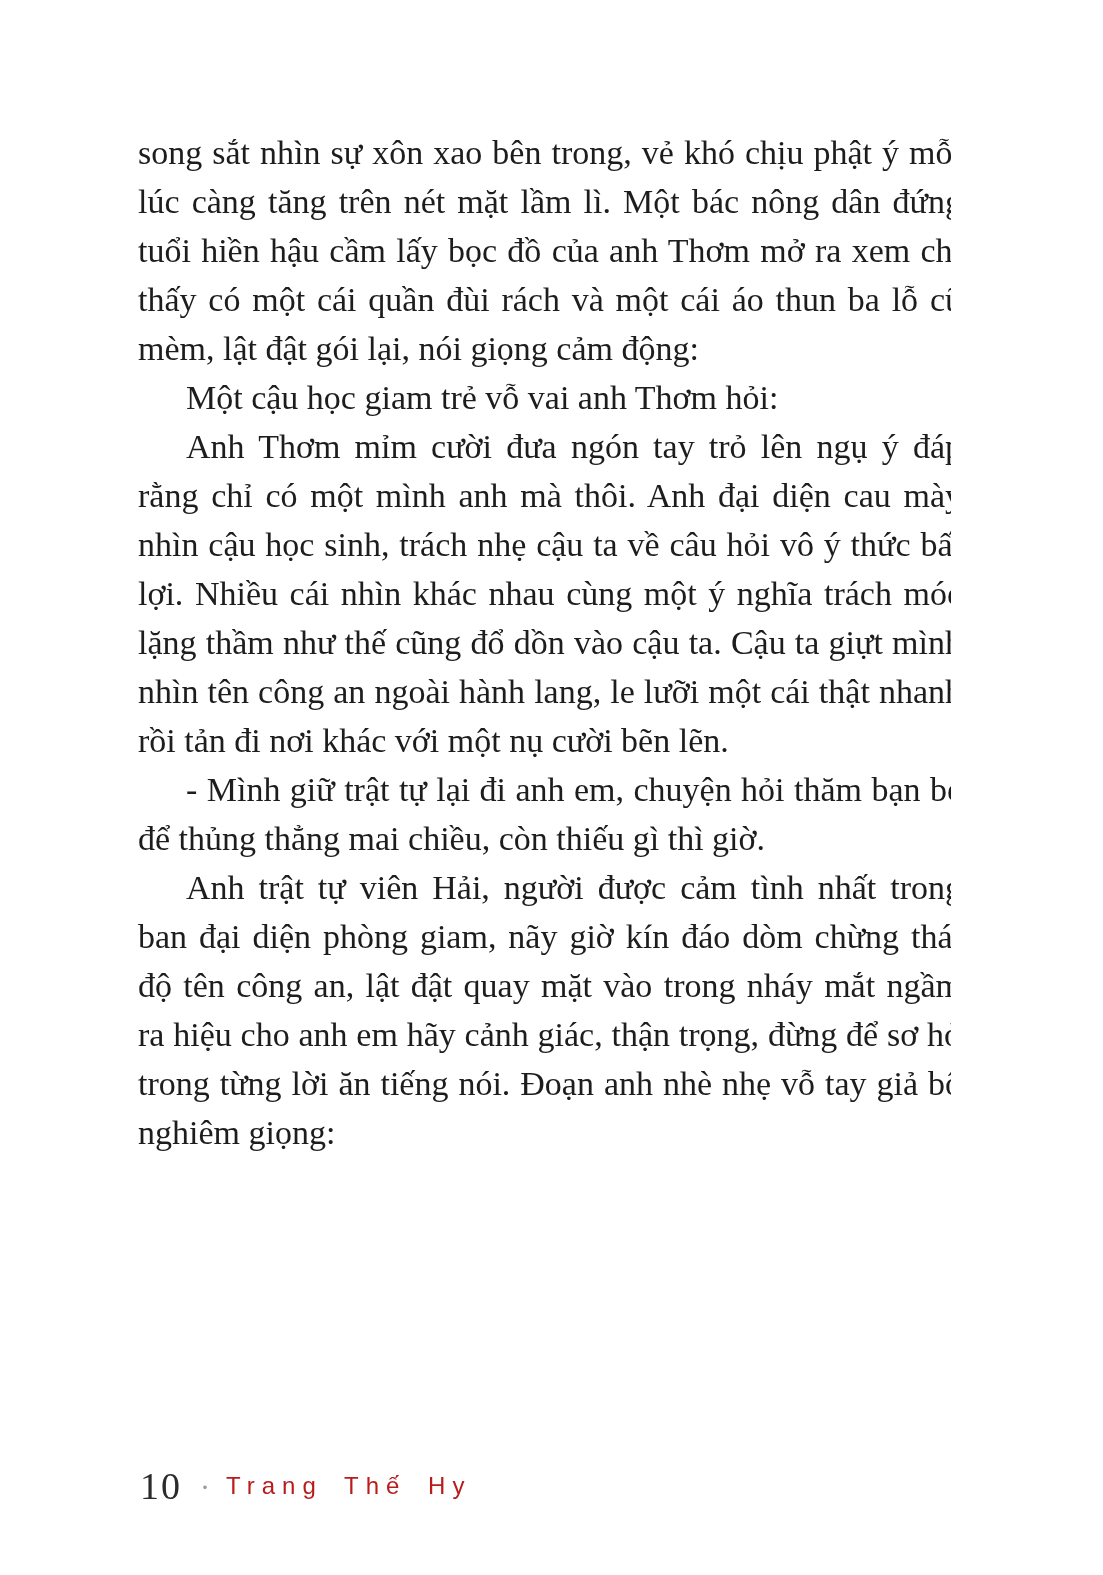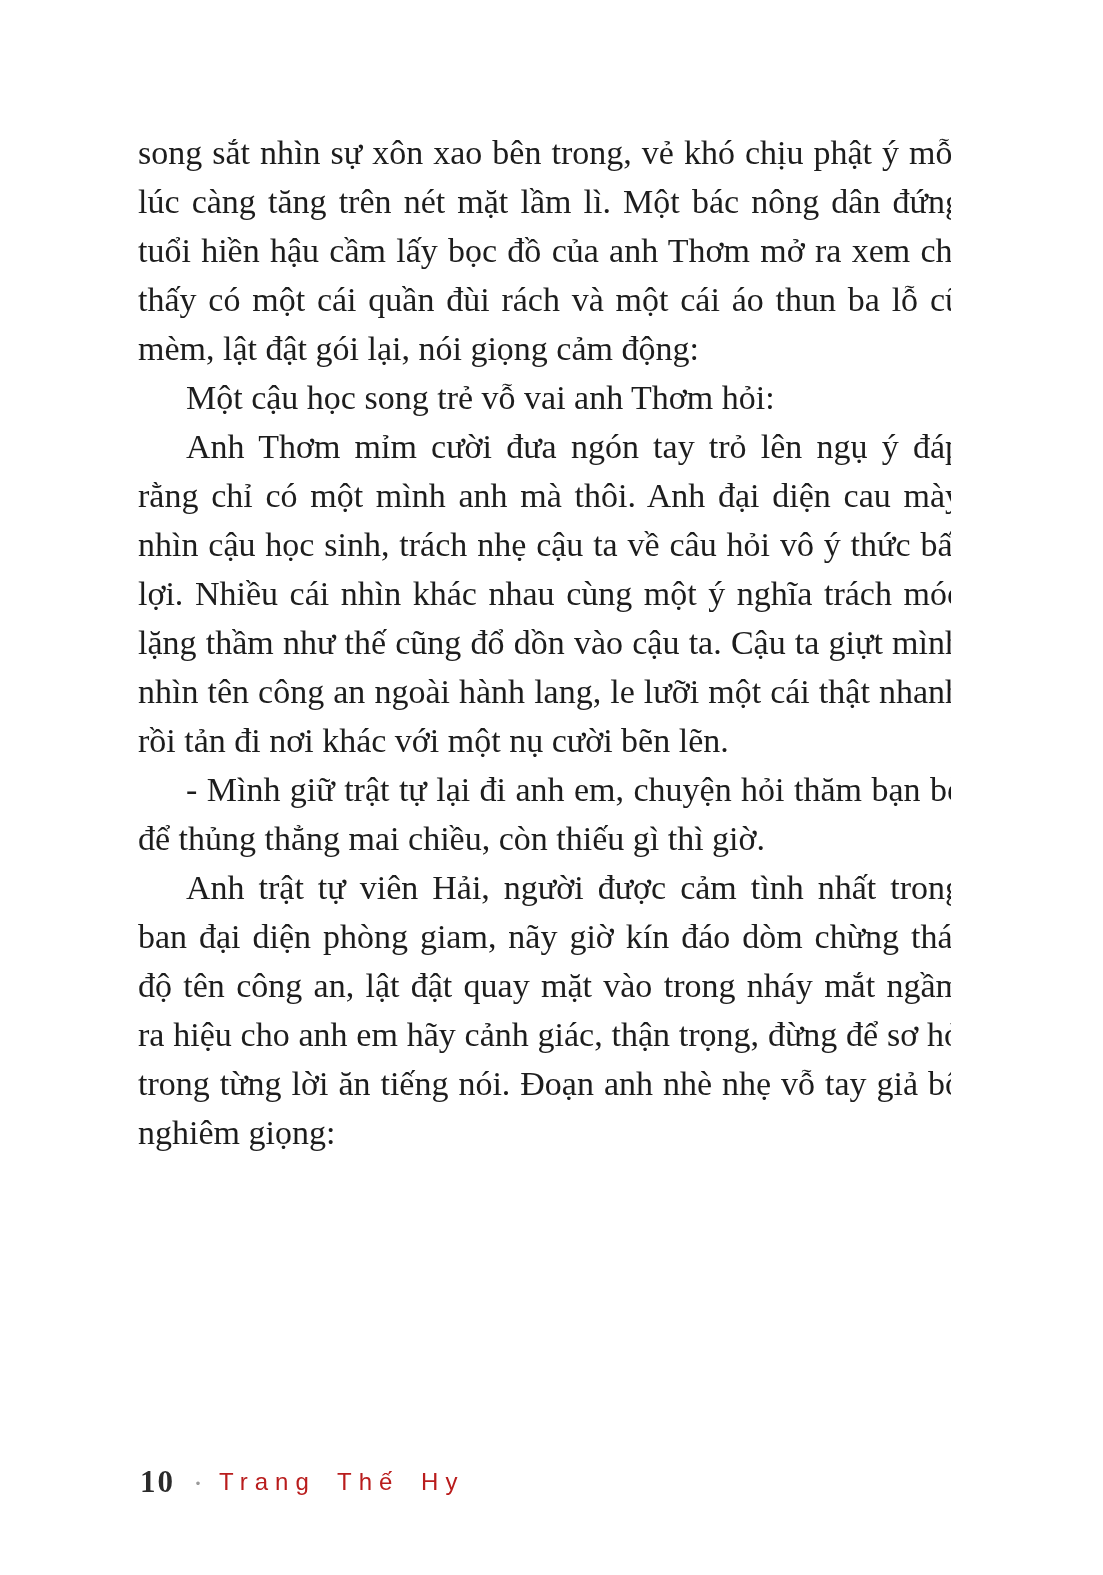--- a/index.html
+++ b/index.html
@@ -34,24 +34,23 @@
   }
   .footer {
     position: absolute;
     left: 140px;
     top: 1464px;
     display: flex;
     align-items: center;
   }
   .page-num {
     font-family: "Liberation Serif", serif;
-    font-size: 31px;
+    font-size: 38px;
     color: #2b2b2b;
     letter-spacing: 2px;
-    font-weight: bold;
   }
   .dot {
     color: #9a9a9a;
     font-size: 30px;
     margin: 0 16px 0 18px;
     line-height: 31px;
   }
   .author {
     font-family: "Liberation Sans", sans-serif;
     font-size: 24px;
@@ -61,21 +60,21 @@
     font-weight: 400;
   }
 </style>
 </head>
 <body>
 
 <div class="page">
 
   <div class="text-block">
     <p class="para">song sắt nhìn sự xôn xao bên trong, vẻ khó chịu phật ý mỗi lúc càng tăng trên nét mặt lầm lì. Một bác nông dân đứng tuổi hiền hậu cầm lấy bọc đồ của anh Thơm mở ra xem chỉ thấy có một cái quần đùi rách và một cái áo thun ba lỗ cũ mèm, lật đật gói lại, nói giọng cảm động:</p>
-    <p class="para indent">Một cậu học song trẻ vỗ vai anh Thơm hỏi:</p>
+    <p class="para indent">Một cậu học giam trẻ vỗ vai anh Thơm hỏi:</p>
     <p class="para indent">Anh Thơm mỉm cười đưa ngón tay trỏ lên ngụ ý đáp rằng chỉ có một mình anh mà thôi. Anh đại diện cau mày nhìn cậu học sinh, trách nhẹ cậu ta về câu hỏi vô ý thức bất lợi. Nhiều cái nhìn khác nhau cùng một ý nghĩa trách móc lặng thầm như thế cũng đổ dồn vào cậu ta. Cậu ta giựt mình nhìn tên công an ngoài hành lang, le lưỡi một cái thật nhanh rồi tản đi nơi khác với một nụ cười bẽn lẽn.</p>
     <p class="para indent">- Mình giữ trật tự lại đi anh em, chuyện hỏi thăm bạn bè để thủng thẳng mai chiều, còn thiếu gì thì giờ.</p>
     <p class="para indent">Anh trật tự viên Hải, người được cảm tình nhất trong ban đại diện phòng giam, nãy giờ kín đáo dòm chừng thái độ tên công an, lật đật quay mặt vào trong nháy mắt ngầm ra hiệu cho anh em hãy cảnh giác, thận trọng, đừng để sơ hở trong từng lời ăn tiếng nói. Đoạn anh nhè nhẹ vỗ tay giả bộ nghiêm giọng:</p>
   </div>
 
   <div class="footer">
     <span class="page-num">10</span>
     <span class="dot">·</span>
     <span class="author">Trang Thế Hy</span>
   </div>

